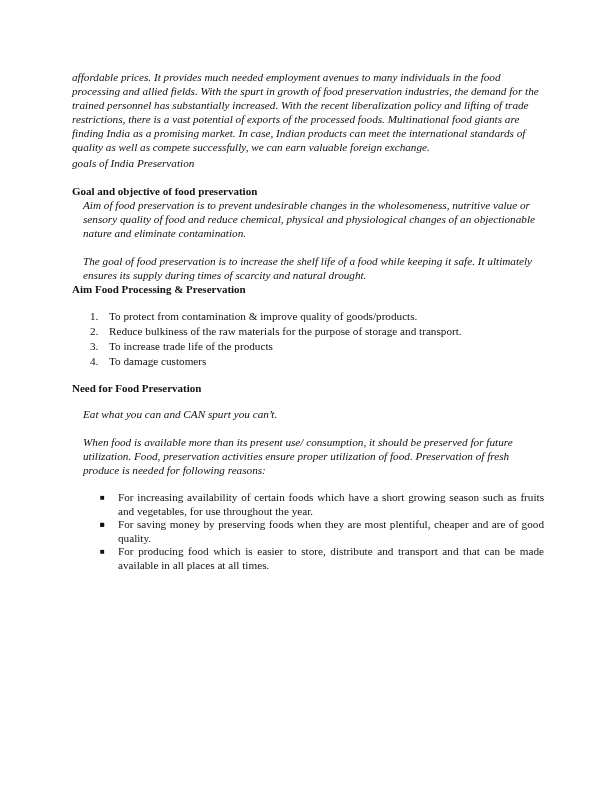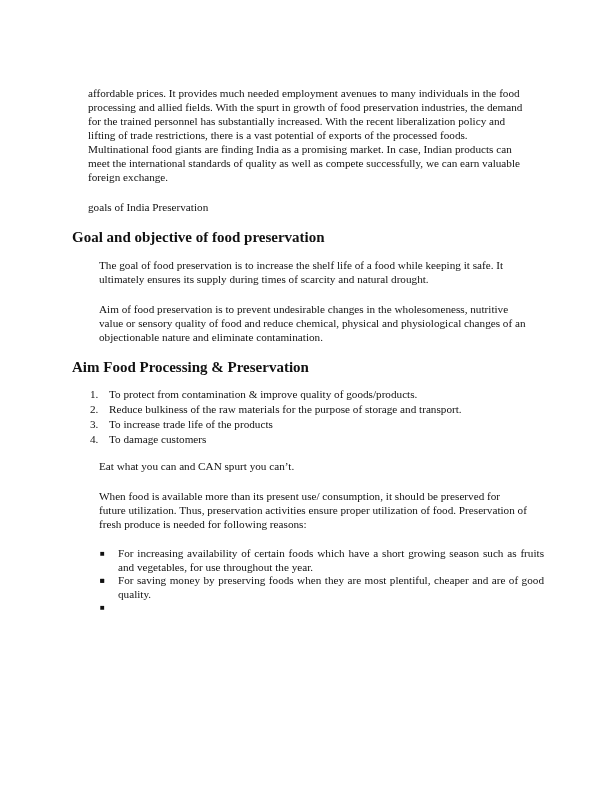--- a/index.html
+++ b/index.html
@@ -1,22 +1,22 @@
 <!DOCTYPE html>
 <html><head>
   <meta charset="utf-8">
   <style>
     html, body { margin: 0; padding: 0; background: #ffffff; }
     body { width: 612px; height: 792px; position: relative; overflow: hidden;
            font-family: "Liberation Serif", serif; font-size: 11.2px; color: #111; }
     .page { position: absolute; left: 72px; top: 70px; width: 472px; line-height: 14px; }
-    p { margin: 16px; }
+    p { margin: 0; font-style: italic; }
     .intro { text-align: left; }
     .goals-line { margin-top: 2px; }
-    h3 { font-size: 15px; font-weight: bold; margin: 0; line-height: 14px; }
+    h3 { font-size: 11px; font-weight: bold; margin: 0; line-height: 14px; }
     .h-goal { margin-top: 14px; }
     .indent { padding-left: 11px; }
     .gap { margin-top: 14px; }
     .h-aim { }
     ol { margin: 13px 0 0 0; padding: 0; list-style: none; }
     ol li { position: relative; padding-left: 37px; line-height: 15px; }
     ol li .num { position: absolute; left: 18px; }
     .h-need { margin-top: 12px; }
     .need-quote { margin-top: 12px; }
     ul { margin: 14px 0 0 0; padding: 0; list-style: none; }
@@ -24,32 +24,33 @@
     ul li .bul { position: absolute; left: 28px; font-size: 8px; }
   </style>
 </head>
 <body>
 
 <div class="page">
   <p class="intro">affordable prices. It provides much needed employment avenues to many individuals in the food processing and allied fields. With the spurt in growth of food preservation industries, the demand for the trained personnel has substantially increased. With the recent liberalization policy and lifting of trade restrictions, there is a vast potential of exports of the processed foods. Multinational food giants are finding India as a promising market. In case, Indian products can meet the international standards of quality as well as compete successfully, we can earn valuable foreign exchange.</p>
   <p class="goals-line">goals of India Preservation</p>
 
   <h3 class="h-goal">Goal and objective of food preservation</h3>
+  <p class="indent">Aim of food preservation is to prevent undesirable changes in the wholesomeness, nutritive value or sensory quality of food and reduce chemical, physical and physiological changes of an objectionable nature and eliminate contamination.</p>
   <p class="indent gap">The goal of food preservation is to increase the shelf life of a food while keeping it safe. It ultimately ensures its supply during times of scarcity and natural drought.</p>
-  <p class="indent">Aim of food preservation is to prevent undesirable changes in the wholesomeness, nutritive value or sensory quality of food and reduce chemical, physical and physiological changes of an objectionable nature and eliminate contamination.</p>
 
   <h3 class="h-aim">Aim Food Processing &amp; Preservation</h3>
   <ol>
     <li><span class="num">1.</span><span>To protect from contamination &amp; improve quality of goods/products.</span></li>
     <li><span class="num">2.</span><span>Reduce bulkiness of the raw materials for the purpose of storage and transport.</span></li>
     <li><span class="num">3.</span><span>To increase trade life of the products</span></li>
     <li><span class="num">4.</span><span>To damage customers</span></li>
   </ol>
 
+  <h3 class="h-need">Need for Food Preservation</h3>
   <p class="indent need-quote">Eat what you can and CAN spurt you can’t.</p>
-  <p class="indent gap">When food is available more than its present use/ consumption, it should be preserved for future utilization. Thus, preservation activities ensure proper utilization of food. Preservation of fresh produce is needed for following reasons:</p>
+  <p class="indent gap">When food is available more than its present use/ consumption, it should be preserved for future utilization. Food, preservation activities ensure proper utilization of food. Preservation of fresh produce is needed for following reasons:</p>
   <ul>
     <li><span class="bul">■</span><span>For increasing availability of certain foods which have a short growing season such as fruits and vegetables, for use throughout the year.</span></li>
     <li><span class="bul">■</span></li>
     <li><span class="bul">■</span><span>For saving money by preserving foods when they are most plentiful, cheaper and are of good quality.</span></li>
-    <li><span class="bul">■</span></li>
+    <li><span class="bul">■</span><span>For producing food which is easier to store, distribute and transport and that can be made available in all places at all times.</span></li>
   </ul>
 </div>
 
 </body></html>

